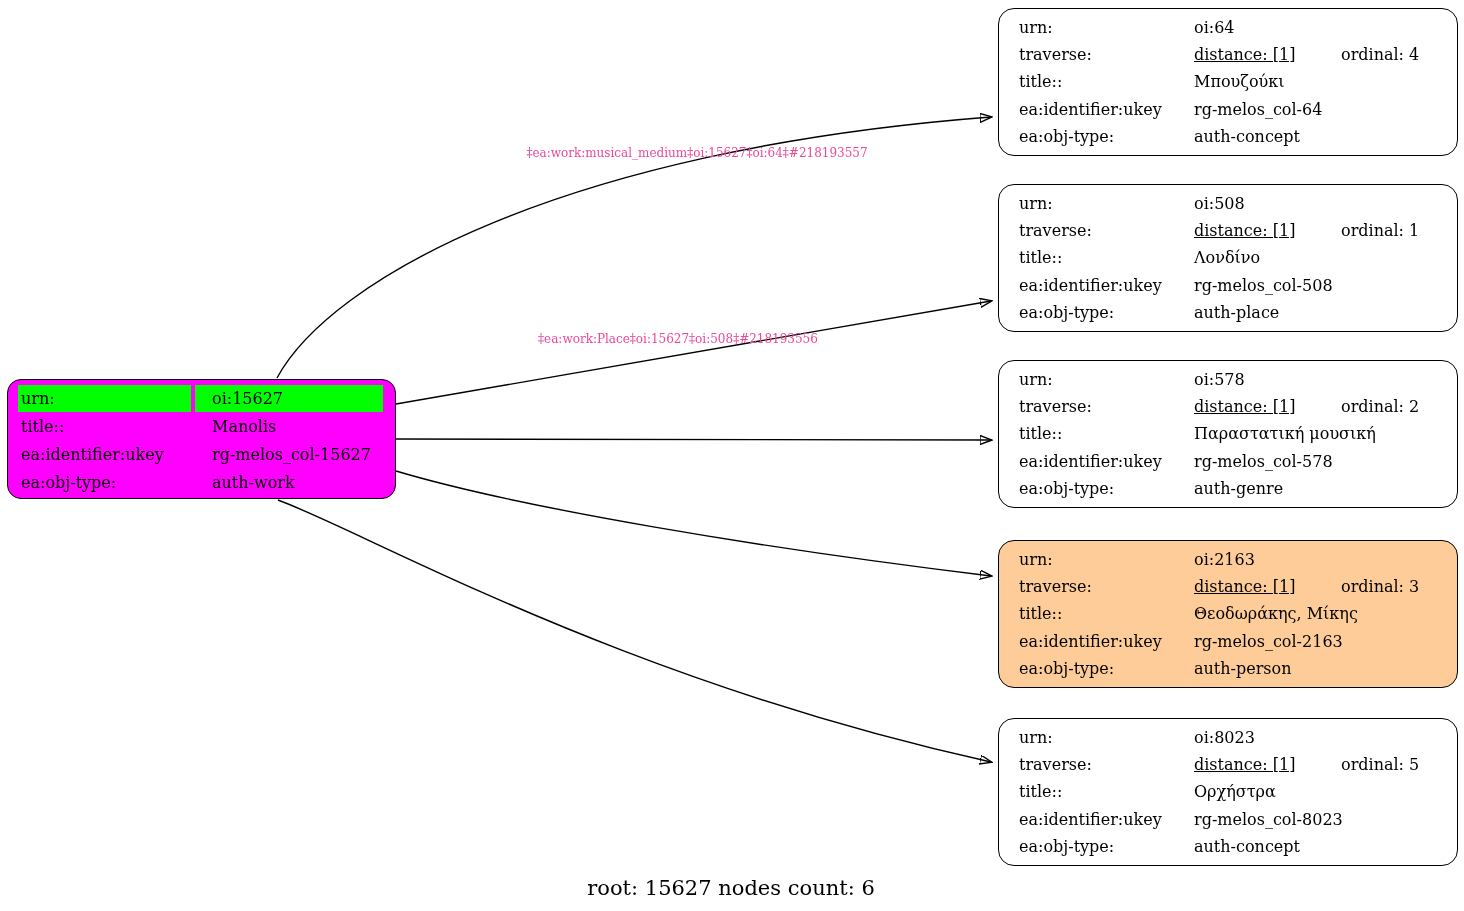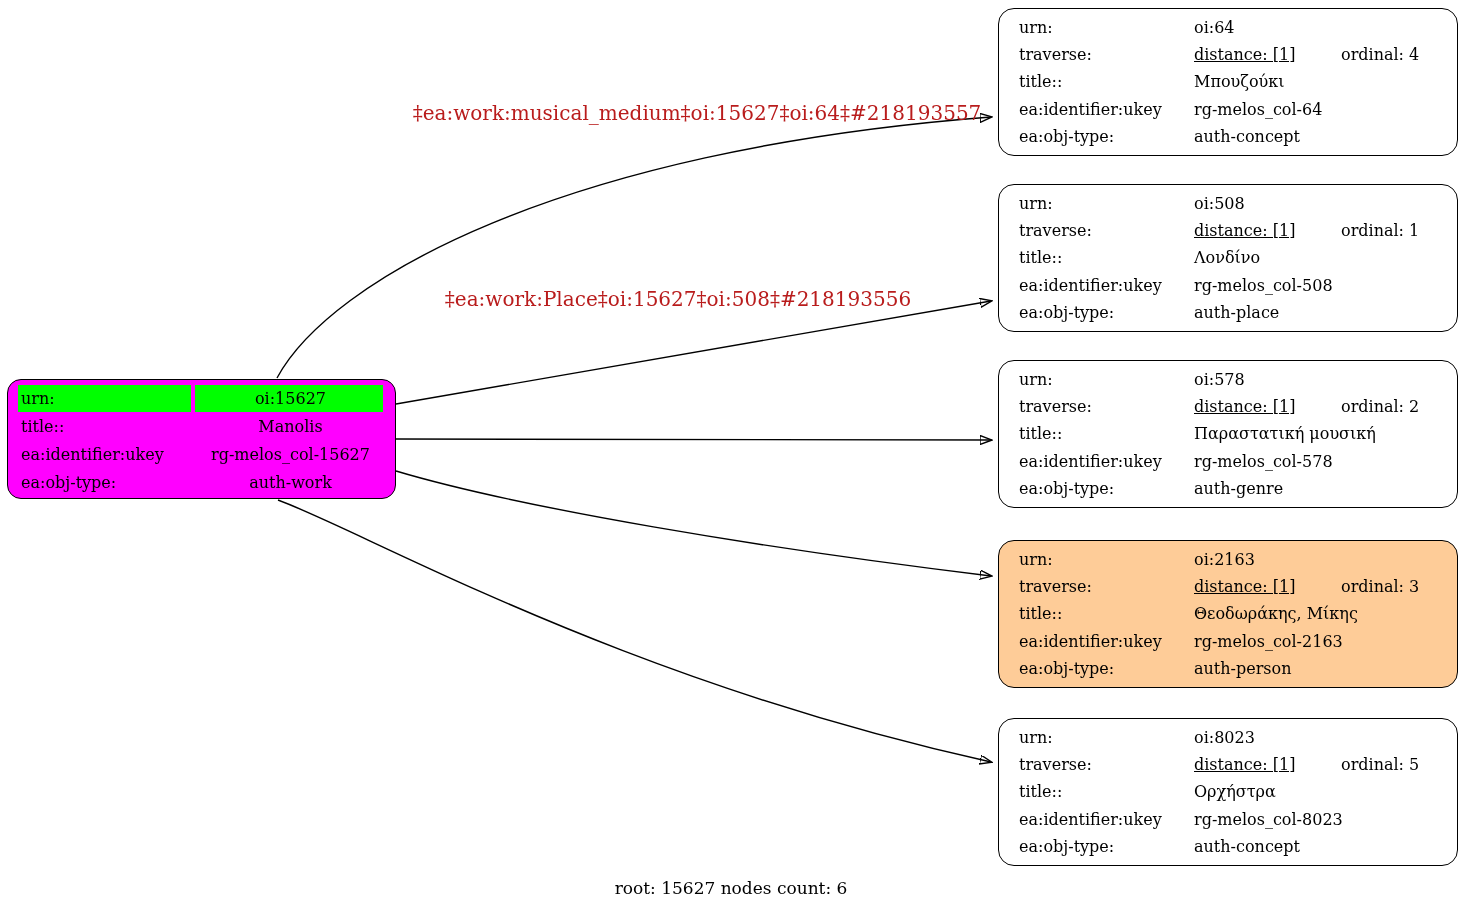--- a/index.html
+++ b/index.html
@@ -30,31 +30,31 @@
   .gnode .dist{display:inline-block;width:147px;flex:0 0 147px;text-decoration:underline;}
 
   
   .rootnode{
     position:absolute;left:7px;top:379px;width:389px;height:120px;
     background:var(--root-fill);border:1.5px solid #000;border-radius:14px;
     box-sizing:border-box;padding:4px 12px 0 10px;
   }
   .rootnode .row{display:flex;align-items:center;height:28px;white-space:nowrap;}
   .rootnode .lbl{display:inline-block;width:173px;flex:0 0 173px;margin-right:4px;padding-left:3px;box-sizing:border-box;height:27px;line-height:27px;}
-  .rootnode .val{display:inline-block;flex:1 1 auto;padding-left:3px;box-sizing:border-box;height:27px;line-height:27px;text-align:center;}
+  .rootnode .val{display:inline-block;flex:1 1 auto;padding-left:17px;box-sizing:border-box;height:27px;line-height:27px;}
   .rootnode .row.hl .lbl,.rootnode .row.hl .val{background:var(--highlight-fill);}
 
   
   .edge-label{
     position:absolute;transform:translate(-50%,-50%);white-space:nowrap;
-    font-size:20px;color:#b91c1c;
+    font-size:12px;color:#ec4899;margin-top:40px;
   }
   .caption{
     position:absolute;left:731px;top:888px;transform:translate(-50%,-50%);
-    white-space:nowrap;font-size:17px;color:#000;
+    white-space:nowrap;font-size:21px;color:#000;
   }
 </style>
 </head>
 <body>
 
 <div class="canvas">
 
   <svg class="edges">
     <defs>
       <marker id="arrow" markerWidth="13" markerHeight="10" refX="11" refY="4.5" orient="auto" markerUnits="userSpaceOnUse">

